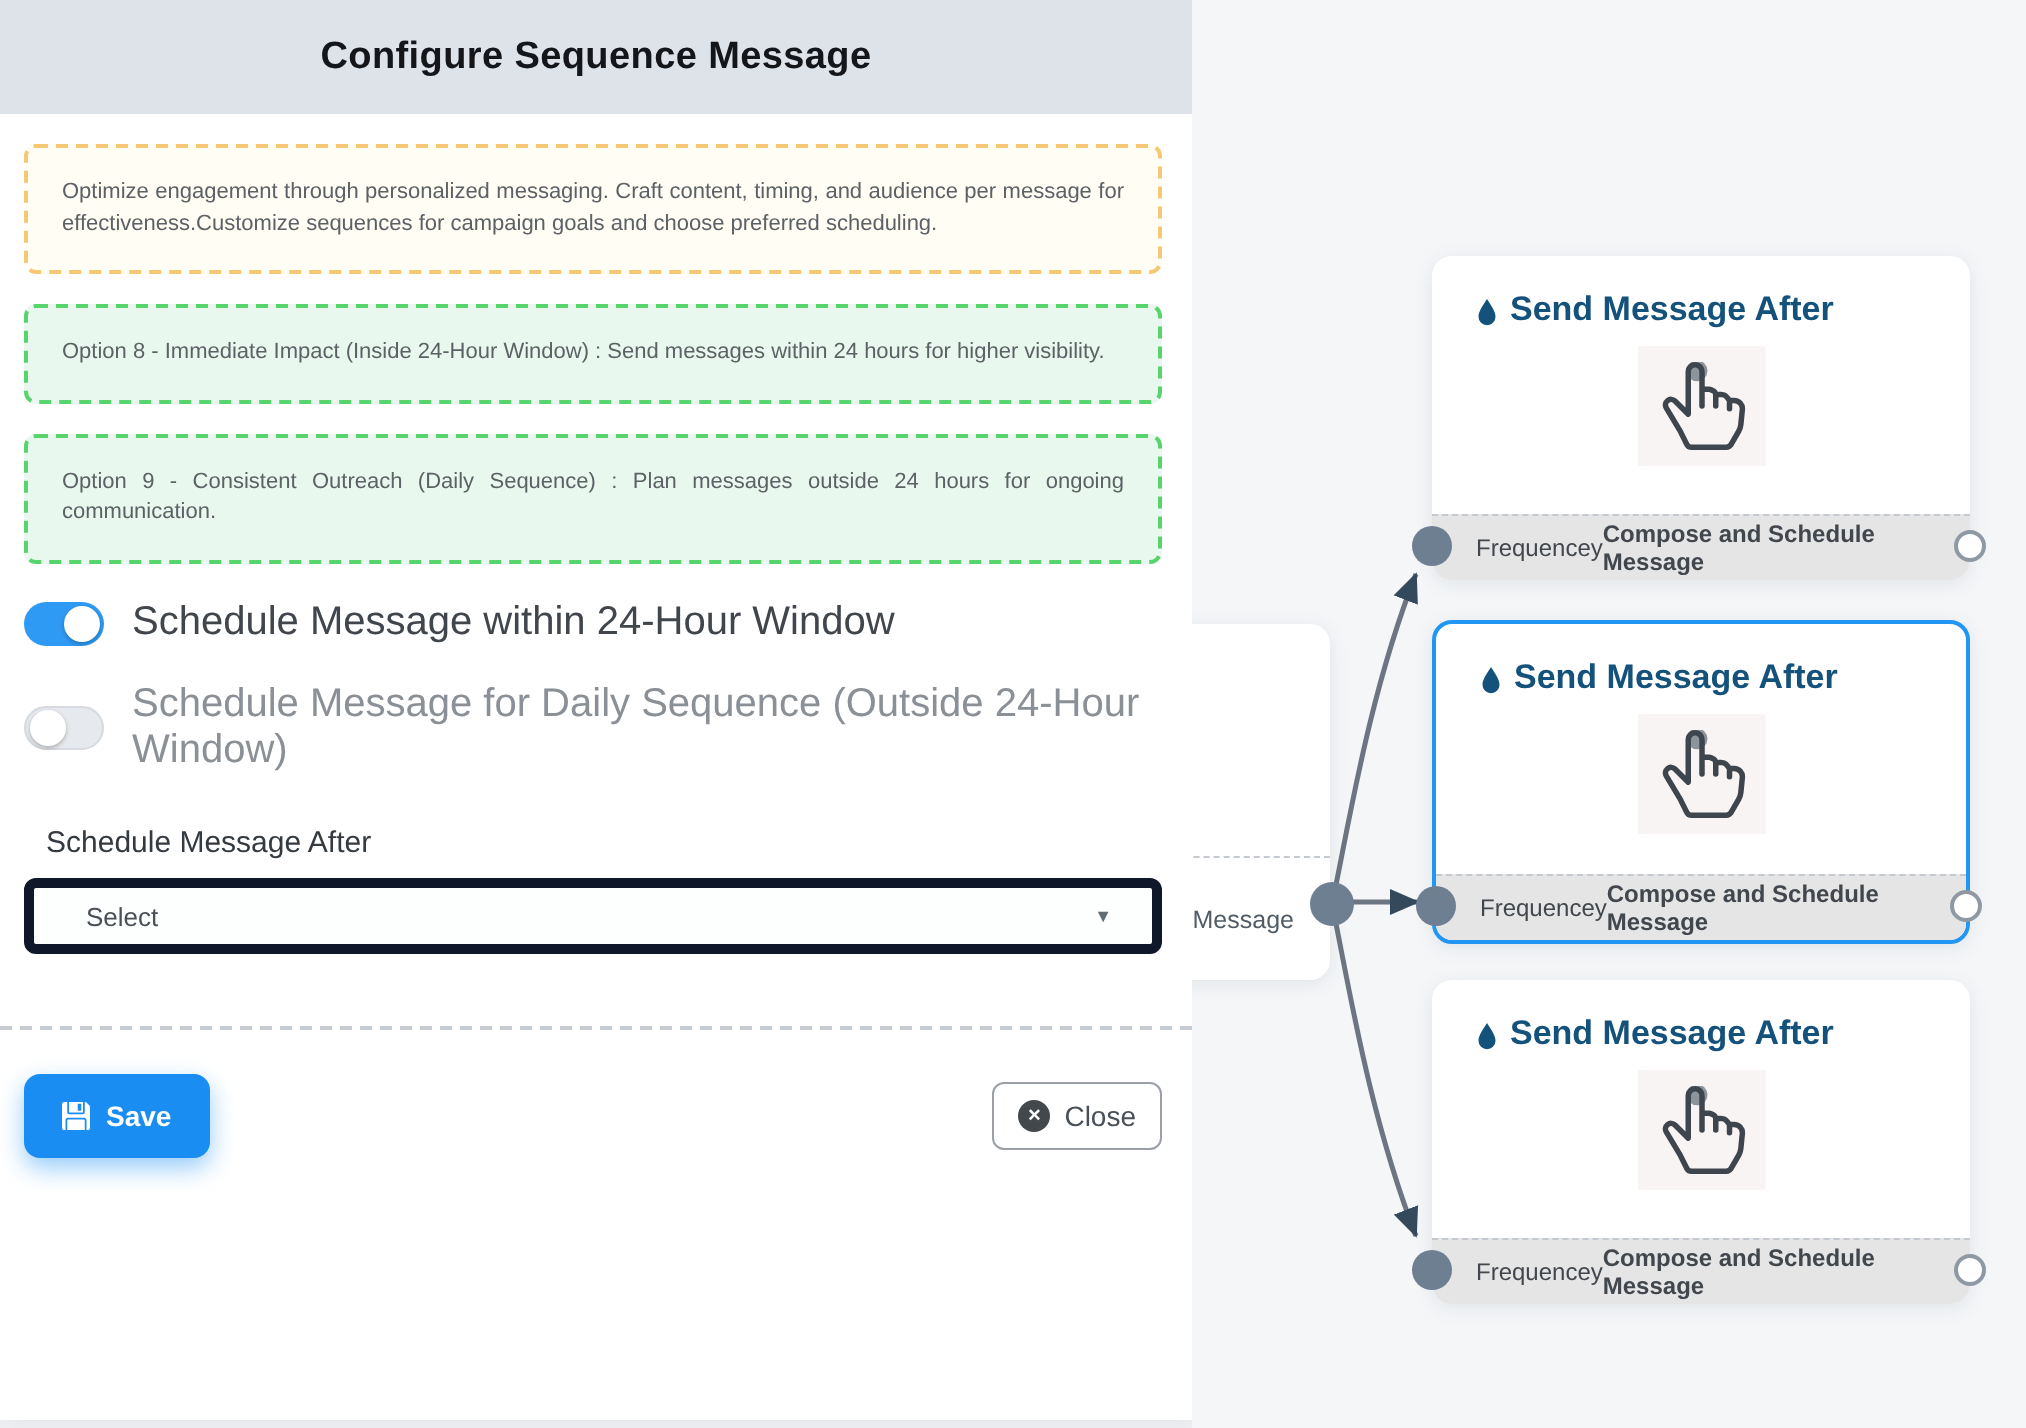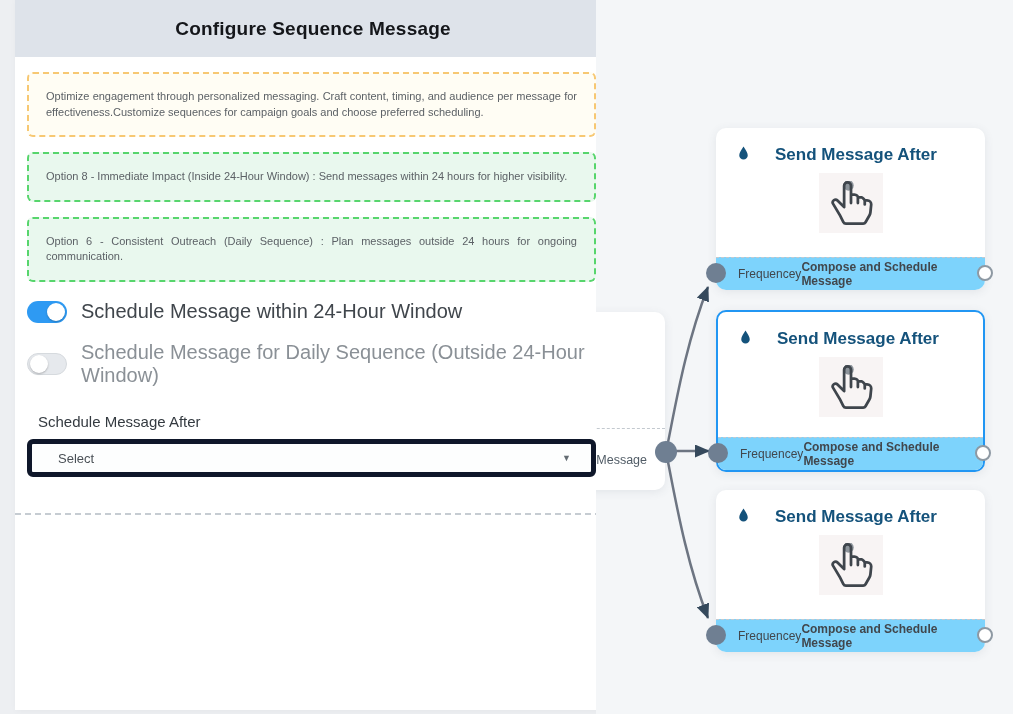--- a/index.html
+++ b/index.html
@@ -6,21 +6,21 @@
   html,body { width:1013px; height:714px; }
   body {
     font-family:"Liberation Sans", sans-serif;
     background:#edeff2;
     position:relative;
     overflow:hidden;
   }
 
   
   .panel {
-    position:absolute; left:15px; top:0; width:596px; height:710px;
+    position:absolute; left:0; top:0; width:596px; height:710px;
     background:#ffffff;
     box-shadow:2px 0 8px rgba(0,0,0,.05);
   }
   .panel-header {
     height:57px; background:#dee3ea;
     display:flex; align-items:center; justify-content:center;
   }
   .panel-title { font-size:19px; font-weight:700; color:#14161a; letter-spacing:.2px; }
   .panel-body { padding:15px 15px 0 12px; }
 
@@ -84,31 +84,31 @@
   .edges { position:absolute; left:0; top:0; z-index:1; pointer-events:none; }
 
   .node-card {
     position:absolute; width:269px; height:162px;
     background:#ffffff; border-radius:10px;
     box-shadow:0 2px 10px rgba(70,80,95,.10);
     z-index:2;
   }
   .node-card.selected { border:2px solid #2196f3; }
   .node-title-row {
-    display:flex; align-items:flex-start; gap:24px;
+    display:flex; align-items:flex-end; gap:4px;
     padding:17px 0 0 20px;
   }
   .node-title { font-size:17px; font-weight:700; color:#14527b; }
   .hand-box {
     width:64px; height:60px; margin:8px auto 0 auto;
     background:#f8f4f4; display:flex; align-items:center; justify-content:center;
   }
   .node-footer {
     position:absolute; left:0; right:0; bottom:0; height:33px;
-    background:#7dd3fc; border-top:1px dashed #c3c9cf;
+    background:#e5e5e5; border-top:1px dashed #c3c9cf;
     border-radius:0 0 10px 10px;
     display:flex; align-items:center; font-size:12px; color:#41474d;
   }
   .node-card.selected .node-footer { border-radius:0 0 8px 8px; }
   .footer-left { margin-left:22px; }
   .footer-right { margin-left:auto; margin-right:14px;font-weight:bold; }
   .handle-target {
     position:absolute; left:-10px; bottom:7px; width:20px; height:20px;
     border-radius:50%; background:#6f7f92; z-index:3; cursor:crosshair;
   }
@@ -137,21 +137,21 @@
 <body>
 
 <div class="panel">
   <div class="panel-header">
     <div class="panel-title">Configure Sequence Message</div>
   </div>
 
   <div class="panel-body">
     <div class="alert alert-warning">Optimize engagement through personalized messaging. Craft content, timing, and audience per message for effectiveness.Customize sequences for campaign goals and choose preferred scheduling.</div>
     <div class="alert alert-success">Option 8 - Immediate Impact (Inside 24-Hour Window) : Send messages within 24 hours for higher visibility.</div>
-    <div class="alert alert-success">Option 6 - Consistent Outreach (Daily Sequence) : Plan messages outside 24 hours for ongoing communication.</div>
+    <div class="alert alert-success">Option 9 - Consistent Outreach (Daily Sequence) : Plan messages outside 24 hours for ongoing communication.</div>
 
     <div class="toggle-row">
       <div class="switch on">
           <div class="knob"></div>
         </div>
       <div class="toggle-label">Schedule Message within 24-Hour Window</div>
     </div>
     <div class="toggle-row">
       <div class="switch off">
           <div class="knob"></div>
@@ -160,20 +160,35 @@
     </div>
 
     <div class="field-label">Schedule Message After</div>
     <div class="select-box">
       <span class="select-value">Select</span>
       <span class="caret">▼</span>
     </div>
 
     <div class="divider"></div>
 
+    <div class="btn-row">
+      <button class="btn-save">
+        <span style="display:flex;">
+          <svg width="14" height="14" viewBox="0 0 16 16" fill="#ffffff">
+            <path d="M0 1.5A1.5 1.5 0 0 1 1.5 0H3v5.5A1.5 1.5 0 0 0 4.5 7h7A1.5 1.5 0 0 0 13 5.5V0h.086a1.5 1.5 0 0 1 1.06.44l1.415 1.414A1.5 1.5 0 0 1 16 2.914V14.5a1.5 1.5 0 0 1-1.5 1.5H14v-5.5A1.5 1.5 0 0 0 12.5 9h-9A1.5 1.5 0 0 0 2 10.5V16h-.5A1.5 1.5 0 0 1 0 14.5v-13Z"></path>
+            <path d="M3 16h10v-5.5a.5.5 0 0 0-.5-.5h-9a.5.5 0 0 0-.5.5V16Zm9-16H4v5.5a.5.5 0 0 0 .5.5h7a.5.5 0 0 0 .5-.5V0ZM9 1h2v4H9V1Z"></path>
+          </svg>
+        </span>
+        <span>Save</span>
+      </button>
+      <button class="btn-close">
+        <span class="close-circle">×</span>
+        <span>Close</span>
+      </button>
+    </div>
   </div>
 </div>
 
 <div class="canvas">
 
   <svg class="edges" width="417" height="714">
     <defs>
       <marker id="arrow" markerUnits="userSpaceOnUse" markerWidth="15" markerHeight="13" refX="14" refY="6.5" orient="auto">
         <polygon points="0,0 15,6.5 0,13" fill="#35495c"></polygon>
       </marker>

